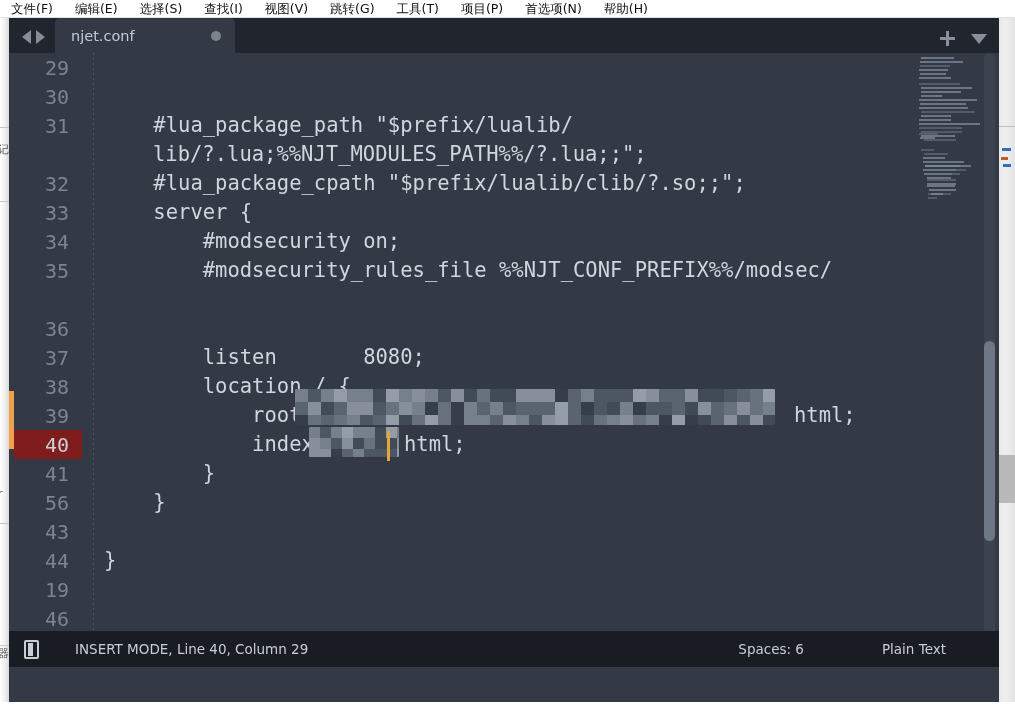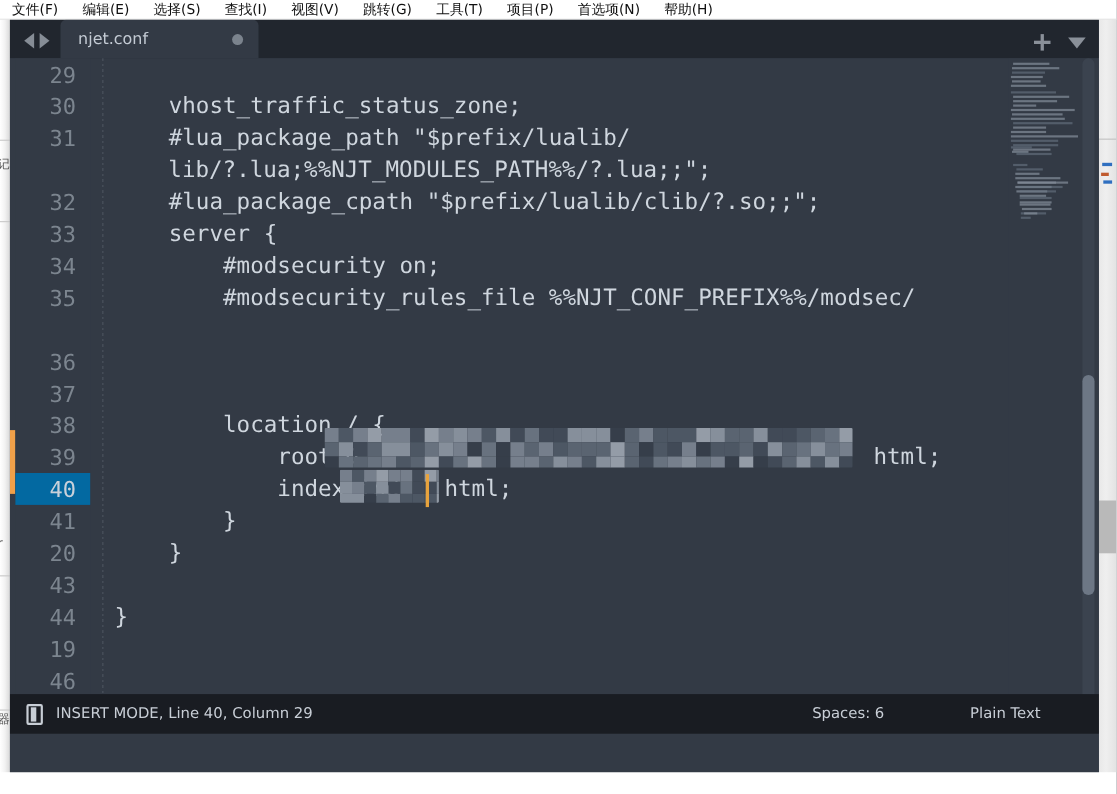--- a/index.html
+++ b/index.html
@@ -204,21 +204,21 @@
     display: flex;
     align-items: center;
     justify-content: flex-end;
     padding-right: 13px;
     box-sizing: border-box;
     font-family: "DejaVu Sans Mono", monospace;
     font-size: 20px;
     color: #7c858f;
   }
   .gutter-row.active {
-    background: #0369a1;
+    background: #7f1d1d;
     color: #c9d1da;
   }
 
   
   #gutter-sep {
     position: absolute;
     left: 84px; top: 0;
     width: 1px; height: 613px;
     background: repeating-linear-gradient(to bottom, #4b535e 0px, #4b535e 2px, transparent 2px, transparent 5px);
   }
@@ -312,21 +312,21 @@
     position: relative;
     box-sizing: border-box;
   }
   #status-mode-icon::after {
     content: "";
     position: absolute;
     left: 2px; top: 1px;
     width: 5px; height: 13px;
     background: #c8ced6;
   }
-  #status-left-text { white-space: nowrap; }
+  #status-left-text { white-space: nowrap; margin-left: 24px; }
   #status-right {
     margin-left: auto;
     display: flex;
     align-items: center;
     gap: 78px;
     padding-right: 53px;
   }
 </style>
 </head>
 <body>
@@ -392,38 +392,38 @@
       <div class="gutter-row" style="top:116px">32</div>
       <div class="gutter-row" style="top:145px">33</div>
       <div class="gutter-row" style="top:174px">34</div>
       <div class="gutter-row" style="top:203px">35</div>
       <div class="gutter-row" style="top:261px">36</div>
       <div class="gutter-row" style="top:290px">37</div>
       <div class="gutter-row" style="top:319px">38</div>
       <div class="gutter-row" style="top:348px">39</div>
       <div class="gutter-row active" style="top:377px">40</div>
       <div class="gutter-row" style="top:406px">41</div>
-      <div class="gutter-row" style="top:435px">20</div>
+      <div class="gutter-row" style="top:435px">56</div>
       <div class="gutter-row" style="top:464px">43</div>
       <div class="gutter-row" style="top:493px">44</div>
       <div class="gutter-row" style="top:522px">19</div>
       <div class="gutter-row" style="top:551px">46</div>
     </div>
 
     <div id="gutter-sep"></div>
 
     <div id="code-lines">
-      <div class="code-row" style="top:29px">    vhost_traffic_status_zone;</div>
       <div class="code-row" style="top:58px">    #lua_package_path "$prefix/lualib/</div>
       <div class="code-row" style="top:87px; left:49px">lib/?.lua;%%NJT_MODULES_PATH%%/?.lua;;";</div>
       <div class="code-row" style="top:116px">    #lua_package_cpath "$prefix/lualib/clib/?.so;;";</div>
       <div class="code-row" style="top:145px">    server {</div>
       <div class="code-row" style="top:203px">        #modsecurity_rules_file %%NJT_CONF_PREFIX%%/modsec/</div>
       <div class="code-row" style="top:174px">        #modsecurity on;</div>
       <div class="code-row" style="top:261px"></div>
+      <div class="code-row" style="top:290px">        listen       8080;</div>
       <div class="code-row" style="top:319px">        location / {</div>
 
       <div class="code-row" style="top:348px">            root D:</div>
       <div class="code-row" style="top:348px; left:690px">html;</div>
 
       <div class="code-row" style="top:377px">            index ind</div>
       <div class="code-row" style="top:377px; left:300px">html;</div>
 
       <div class="code-row" style="top:406px">        }</div>
       <div class="code-row" style="top:435px">    }</div>

